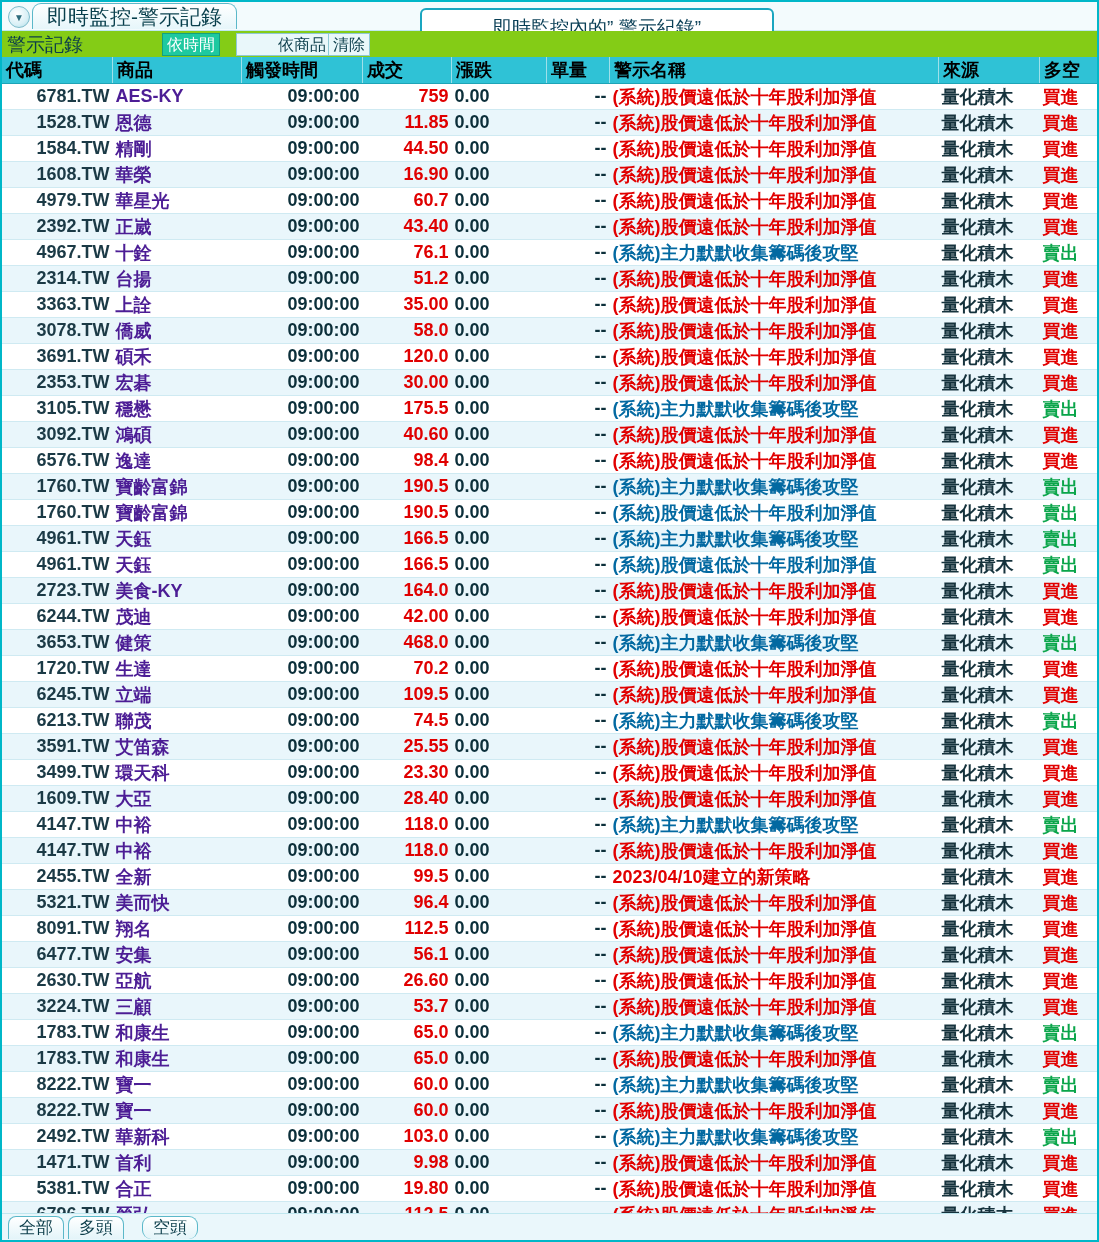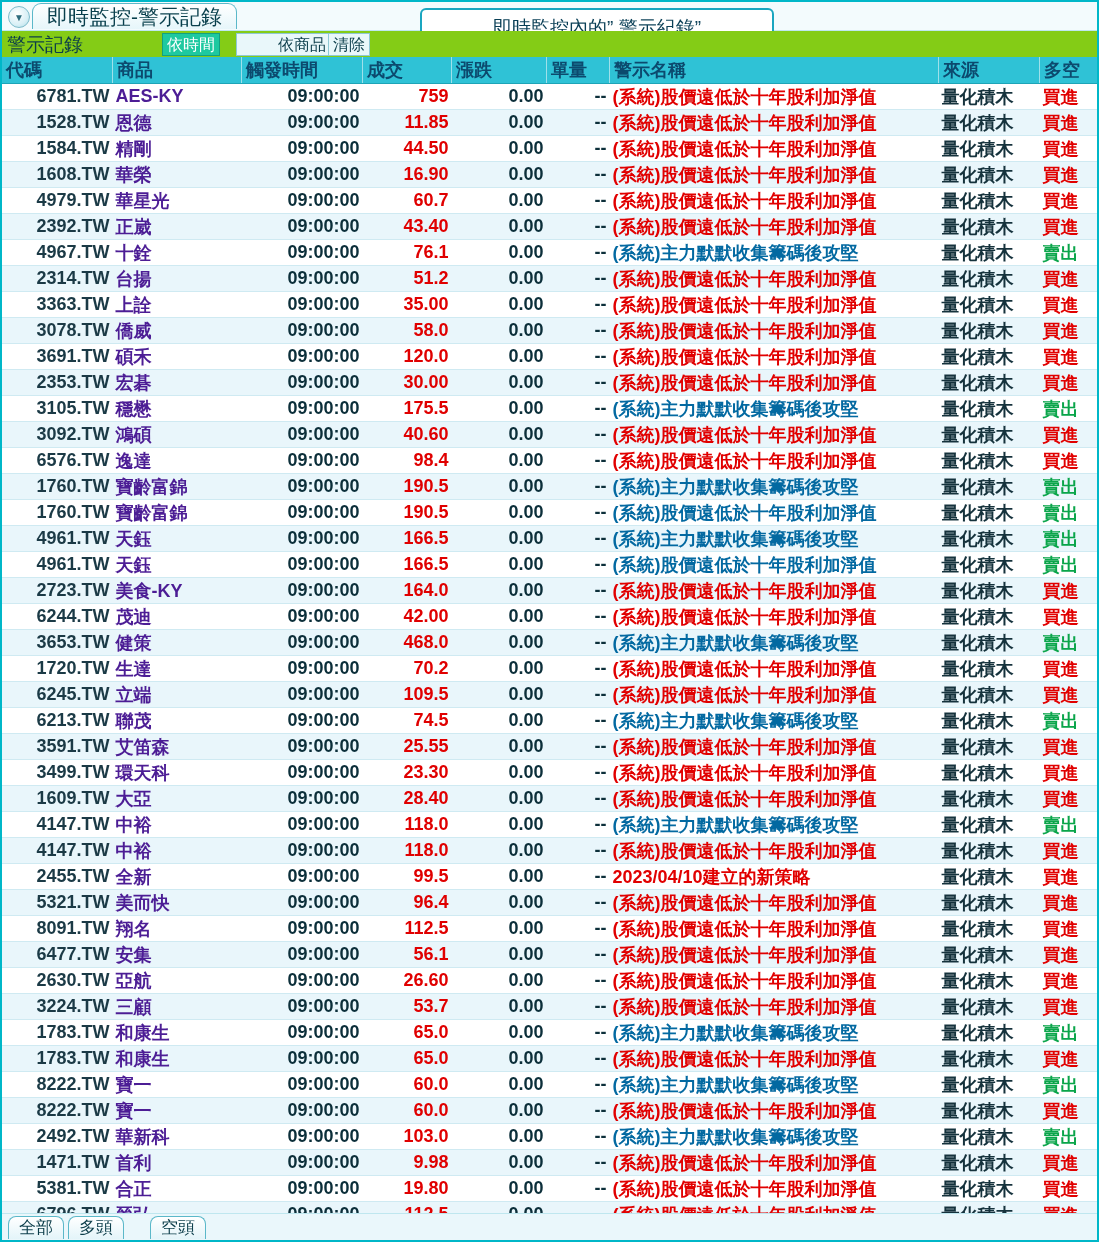--- a/index.html
+++ b/index.html
@@ -94,21 +94,21 @@
 
   
   .grid {
     border-collapse: collapse;
     table-layout: fixed;
     width: 1095px;
     font-size: 18px;
   }
   .grid th {
     background: #2fc2d6;
-    color: #0c4a6e;
+    color: #000000;
     border-right: 1px solid #9fe0ea;
     border-bottom: 1px solid #1ea4b7;
     font-weight: bold;
     height: 26px;
     padding: 0 4px;
     text-align: left;
     white-space: nowrap;
   }
   .grid td {
     height: 25px;
@@ -118,21 +118,21 @@
     overflow: hidden;
     font-weight: bold;
   }
   .grid tr.row-a td { background: #ffffff; }
   .grid tr.row-b td { background: #e9f6fb; }
 
   .c-code   { width: 102px; text-align: right; color: #1b3a46; padding-right: 8px; font-weight: normal; }
   .c-name   { width: 120px; color: #4c1d95; }
   .c-time   { width: 112px; text-align: right; color: #0c2f3a; }
   .c-price  { width: 80px;  text-align: right; color: #e00000; }
-  .c-chg    { width: 86px;  text-align: right; color: #0c2f3a; }
+  .c-chg    { width: 86px;  color: #0c2f3a; }
   .c-vol    { width: 54px;  text-align: right; color: #0c2f3a; font-weight: normal; }
   .c-alert  { width: 320px; }
   .c-src    { width: 92px;  color: #15323c; margin-left: 8px; }
   .c-dir    { width: 70px;  }
 
   .alert-red   { color: #e10000; }
   .alert-green { color: #0369a1; }
   .dir-buy     { color: #e10000; }
   .dir-sell    { color: #0aa54a; }
 
@@ -153,21 +153,21 @@
     padding: 0 10px;
     font-size: 17px;
     color: #0b3d4a;
     border: 1px solid #5bb8c9;
     border-bottom: none;
     border-radius: 8px 8px 0 0;
     background: linear-gradient(#ffffff, #e3f4f9);
   }
   .btab.t1 { left: 6px; }
   .btab.t2 { left: 66px; }
-  .btab.t3 { left: 148px; }
+  .btab.t3 { left: 140px; border-radius: 9px; }
 </style>
 </head>
 <body>
 
 <div id="app">
 
   <div class="tabbar">
     <div class="round-btn">▼</div>
     <div class="tab-main">即時監控-警示記錄</div>
   </div>

